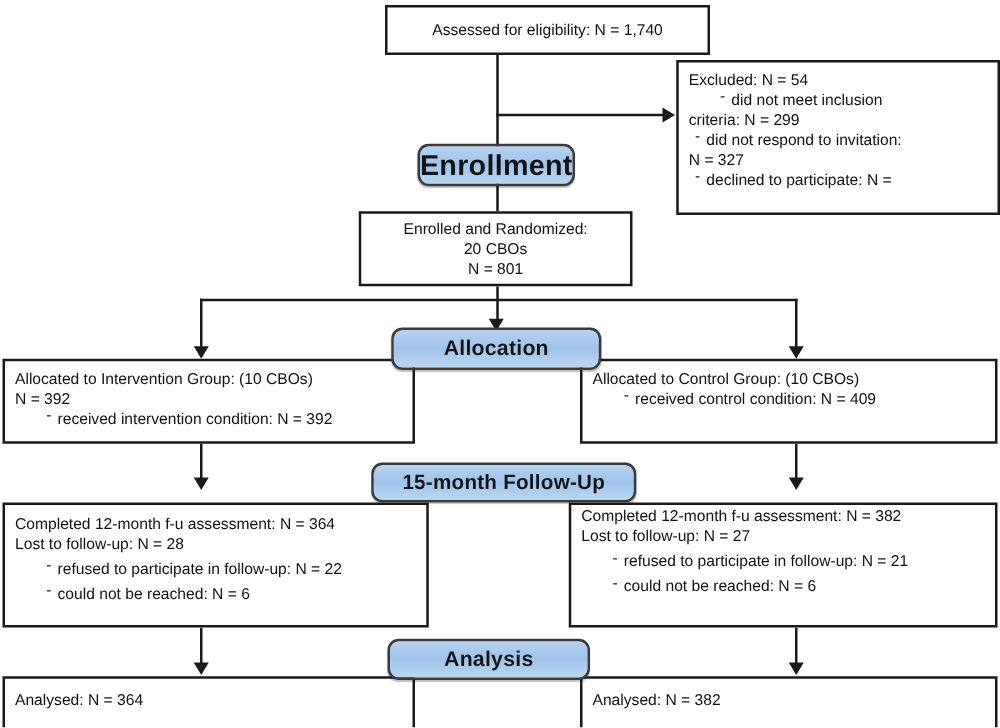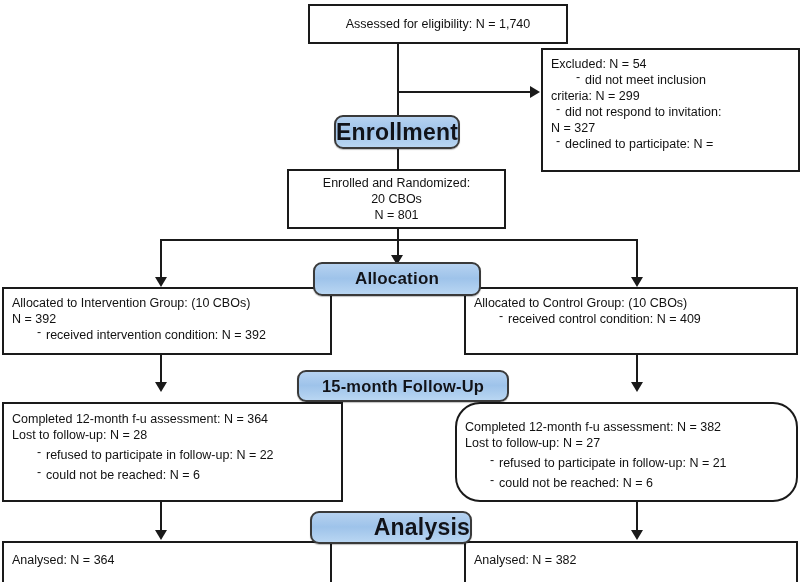--- a/index.html
+++ b/index.html
@@ -169,34 +169,34 @@
     <span>15-month Follow-Up</span>
   </div>
 
   <div class="box" style="left:2px; top:402px; width:341px; height:100px; padding-top:7px;">
     <span class="tline">Completed 12-month f-u assessment: N = 364</span>
     <span class="tline">Lost to follow-up: N = 28</span>
     <span class="tline ind2 dash" style="margin-top:4px;">refused to participate in follow-up: N = 22</span>
     <span class="tline ind2 dash" style="margin-top:4px;">could not be reached: N = 6</span>
   </div>
 
-  <div class="box" style="left:455px; top:402px; width:343px; height:100px; padding-top:15px;border-radius:25px;">
+  <div class="box" style="left:455px; top:402px; width:343px; height:100px; padding-top:1px;">
     <span class="tline">Completed 12-month f-u assessment: N = 382</span>
     <span class="tline">Lost to follow-up: N = 27</span>
     <span class="tline ind2 dash" style="margin-top:4px;">refused to participate in follow-up: N = 21</span>
     <span class="tline ind2 dash" style="margin-top:4px;">could not be reached: N = 6</span>
   </div>
 
   <div class="line-v" style="left:160px; top:502px; height:36px;"></div>
   <div class="arrow-down" style="left:155px; top:530px;"></div>
 
   <div class="line-v" style="left:636px; top:502px; height:36px;"></div>
   <div class="arrow-down" style="left:631px; top:530px;"></div>
 
-  <div class="banner" style="left:310px; top:511px; width:162px; height:33px; font-size:23px;justify-content:flex-end;">
+  <div class="banner" style="left:310px; top:511px; width:162px; height:33px; font-size:17px;">
     <span>Analysis</span>
   </div>
 
   <div class="box" style="left:2px; top:541px; width:330px; height:52px; padding-top:9px;">
     <span class="tline">Analysed: N = 364</span>
   </div>
 
   <div class="box" style="left:464px; top:541px; width:334px; height:52px; padding-top:9px;">
     <span class="tline">Analysed: N = 382</span>
   </div>

